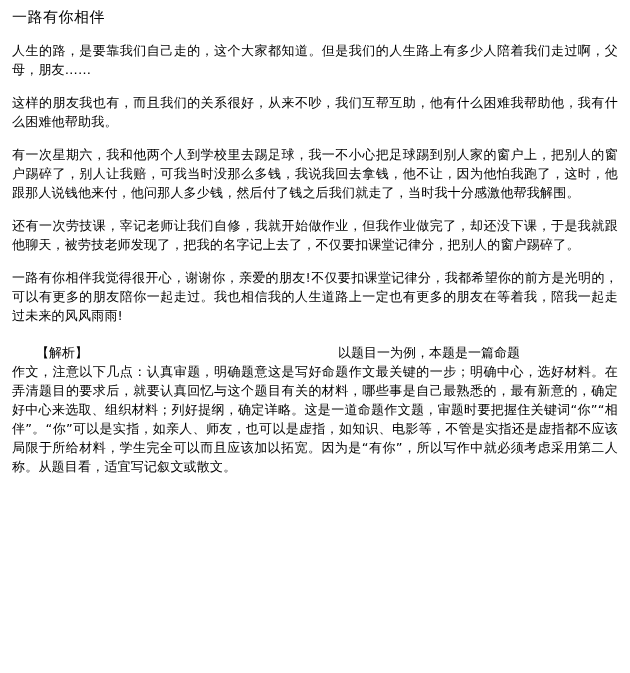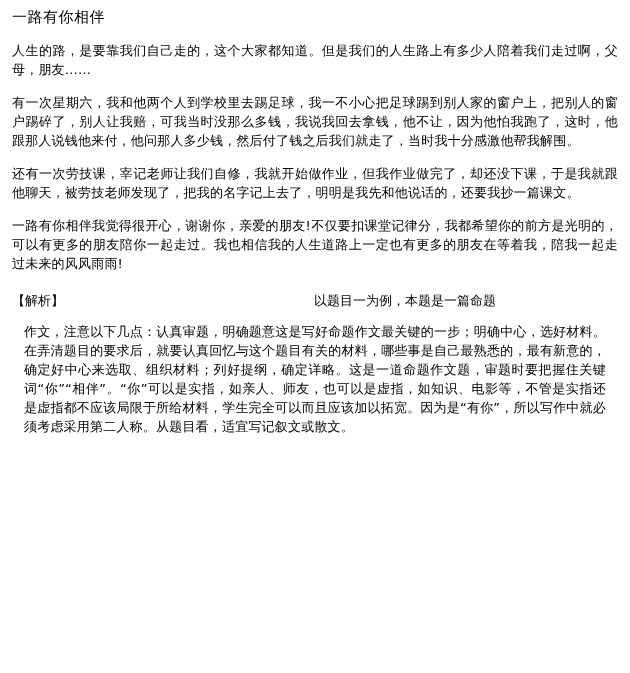--- a/index.html
+++ b/index.html
@@ -41,44 +41,46 @@
   }
   .analysis-head {
     font-size: 13px;
     line-height: 19px;
     display: block;
   }
   .analysis-head .first-line {
     display: block;
     text-align: justify;
     text-justify: inter-ideograph;
+    margin-left: 24px;
   }
   .analysis-body {
     font-size: 13px;
     line-height: 19px;
     text-align: justify;
     text-justify: inter-ideograph;
     letter-spacing: 0.2px;
-    margin: 12px;
+    margin: 0;
   }
   .gap-spacer {
     display: inline-block;
     width: 250px;
   }
 </style>
 </head>
 <body>
 
 <div class="page">
 
   <h1 class="doc-title">一路有你相伴</h1>
 
   <p class="para">人生的路，是要靠我们自己走的，这个大家都知道。但是我们的人生路上有多少人陪着我们走过啊，父母，朋友……</p>
+  <p class="para">这样的朋友我也有，而且我们的关系很好，从来不吵，我们互帮互助，他有什么困难我帮助他，我有什么困难他帮助我。</p>
   <p class="para">有一次星期六，我和他两个人到学校里去踢足球，我一不小心把足球踢到别人家的窗户上，把别人的窗户踢碎了，别人让我赔，可我当时没那么多钱，我说我回去拿钱，他不让，因为他怕我跑了，这时，他跟那人说钱他来付，他问那人多少钱，然后付了钱之后我们就走了，当时我十分感激他帮我解围。</p>
-  <p class="para">还有一次劳技课，宰记老师让我们自修，我就开始做作业，但我作业做完了，却还没下课，于是我就跟他聊天，被劳技老师发现了，把我的名字记上去了，明明是我先和他说话的，还要我抄一篇课文。</p>
+  <p class="para">还有一次劳技课，宰记老师让我们自修，我就开始做作业，但我作业做完了，却还没下课，于是我就跟他聊天，被劳技老师发现了，把我的名字记上去了，不仅要扣课堂记律分，把别人的窗户踢碎了。</p>
   <p class="para">一路有你相伴我觉得很开心，谢谢你，亲爱的朋友!不仅要扣课堂记律分，我都希望你的前方是光明的，可以有更多的朋友陪你一起走过。我也相信我的人生道路上一定也有更多的朋友在等着我，陪我一起走过未来的风风雨雨!</p>
 
   <div class="analysis-block">
     <div class="analysis-head">
       <span class="first-line"><span>【解析】</span><span class="gap-spacer"></span><span>以题目一为例，本题是一篇命题</span></span>
     </div>
     <p class="analysis-body">作文，注意以下几点：认真审题，明确题意这是写好命题作文最关键的一步；明确中心，选好材料。在弄清题目的要求后，就要认真回忆与这个题目有关的材料，哪些事是自己最熟悉的，最有新意的，确定好中心来选取、组织材料；列好提纲，确定详略。这是一道命题作文题，审题时要把握住关键词“你”“相伴”。“你”可以是实指，如亲人、师友，也可以是虚指，如知识、电影等，不管是实指还是虚指都不应该局限于所给材料，学生完全可以而且应该加以拓宽。因为是“有你”，所以写作中就必须考虑采用第二人称。从题目看，适宜写记叙文或散文。</p>
   </div>
 
 </div>

